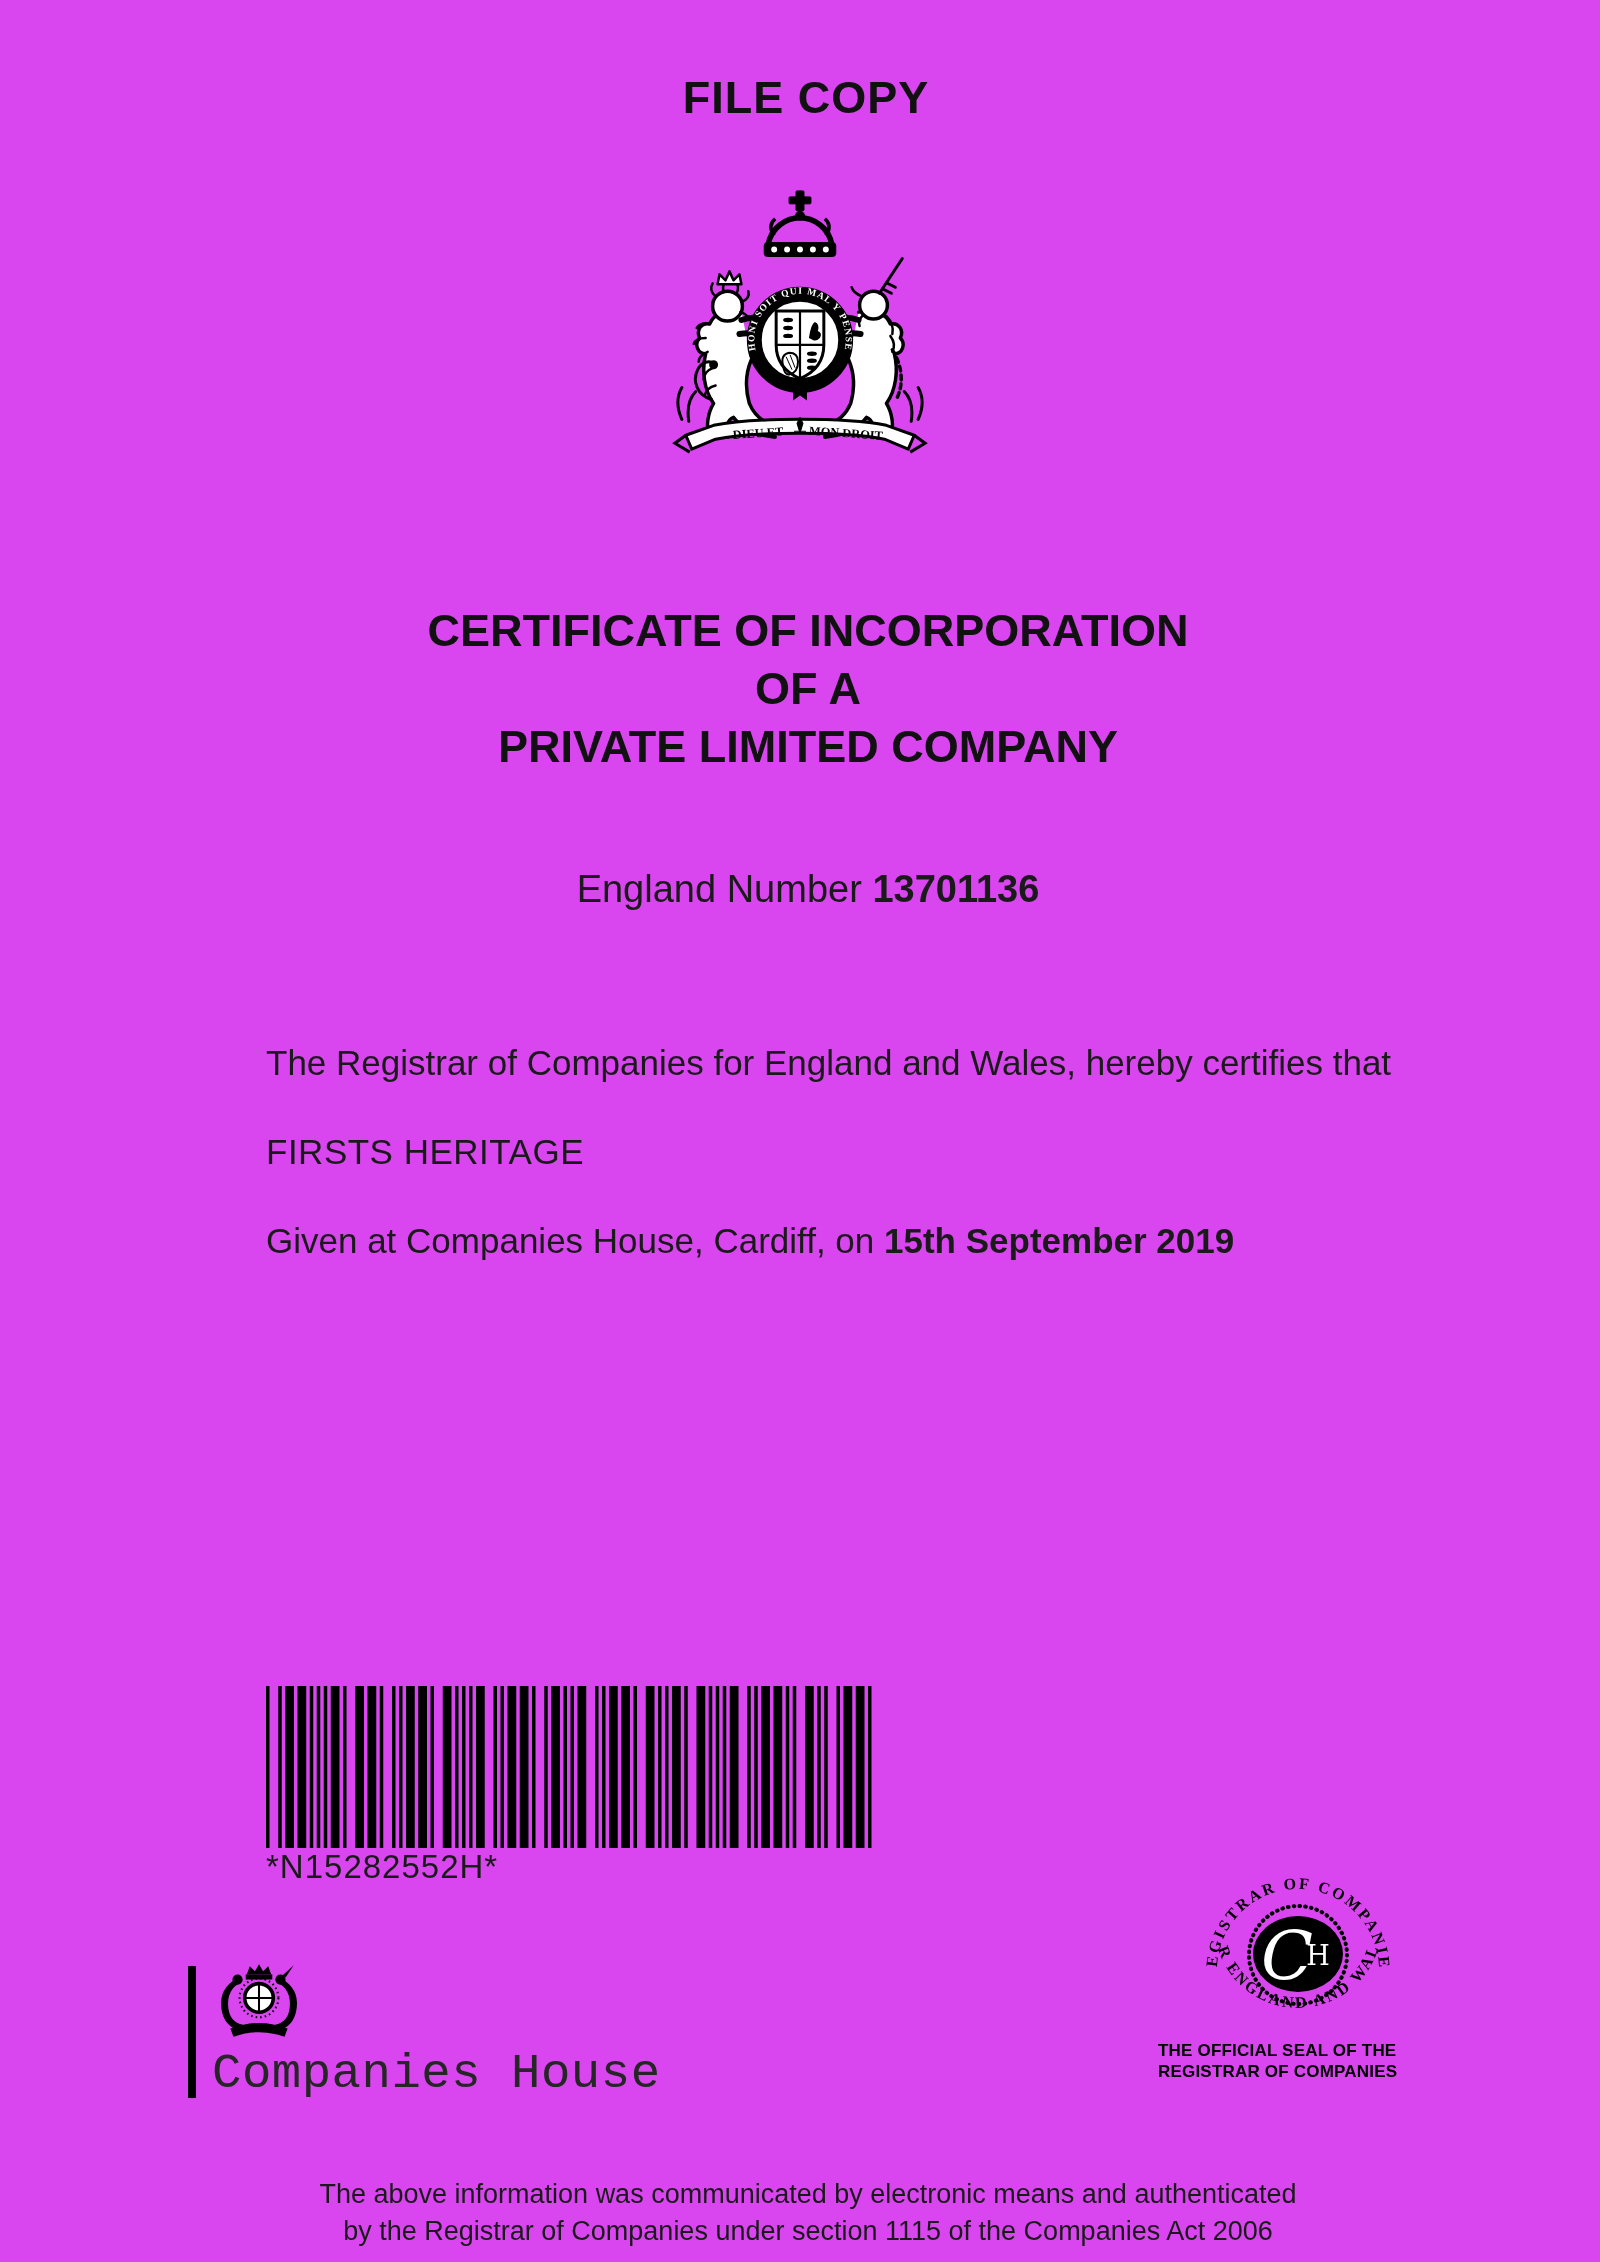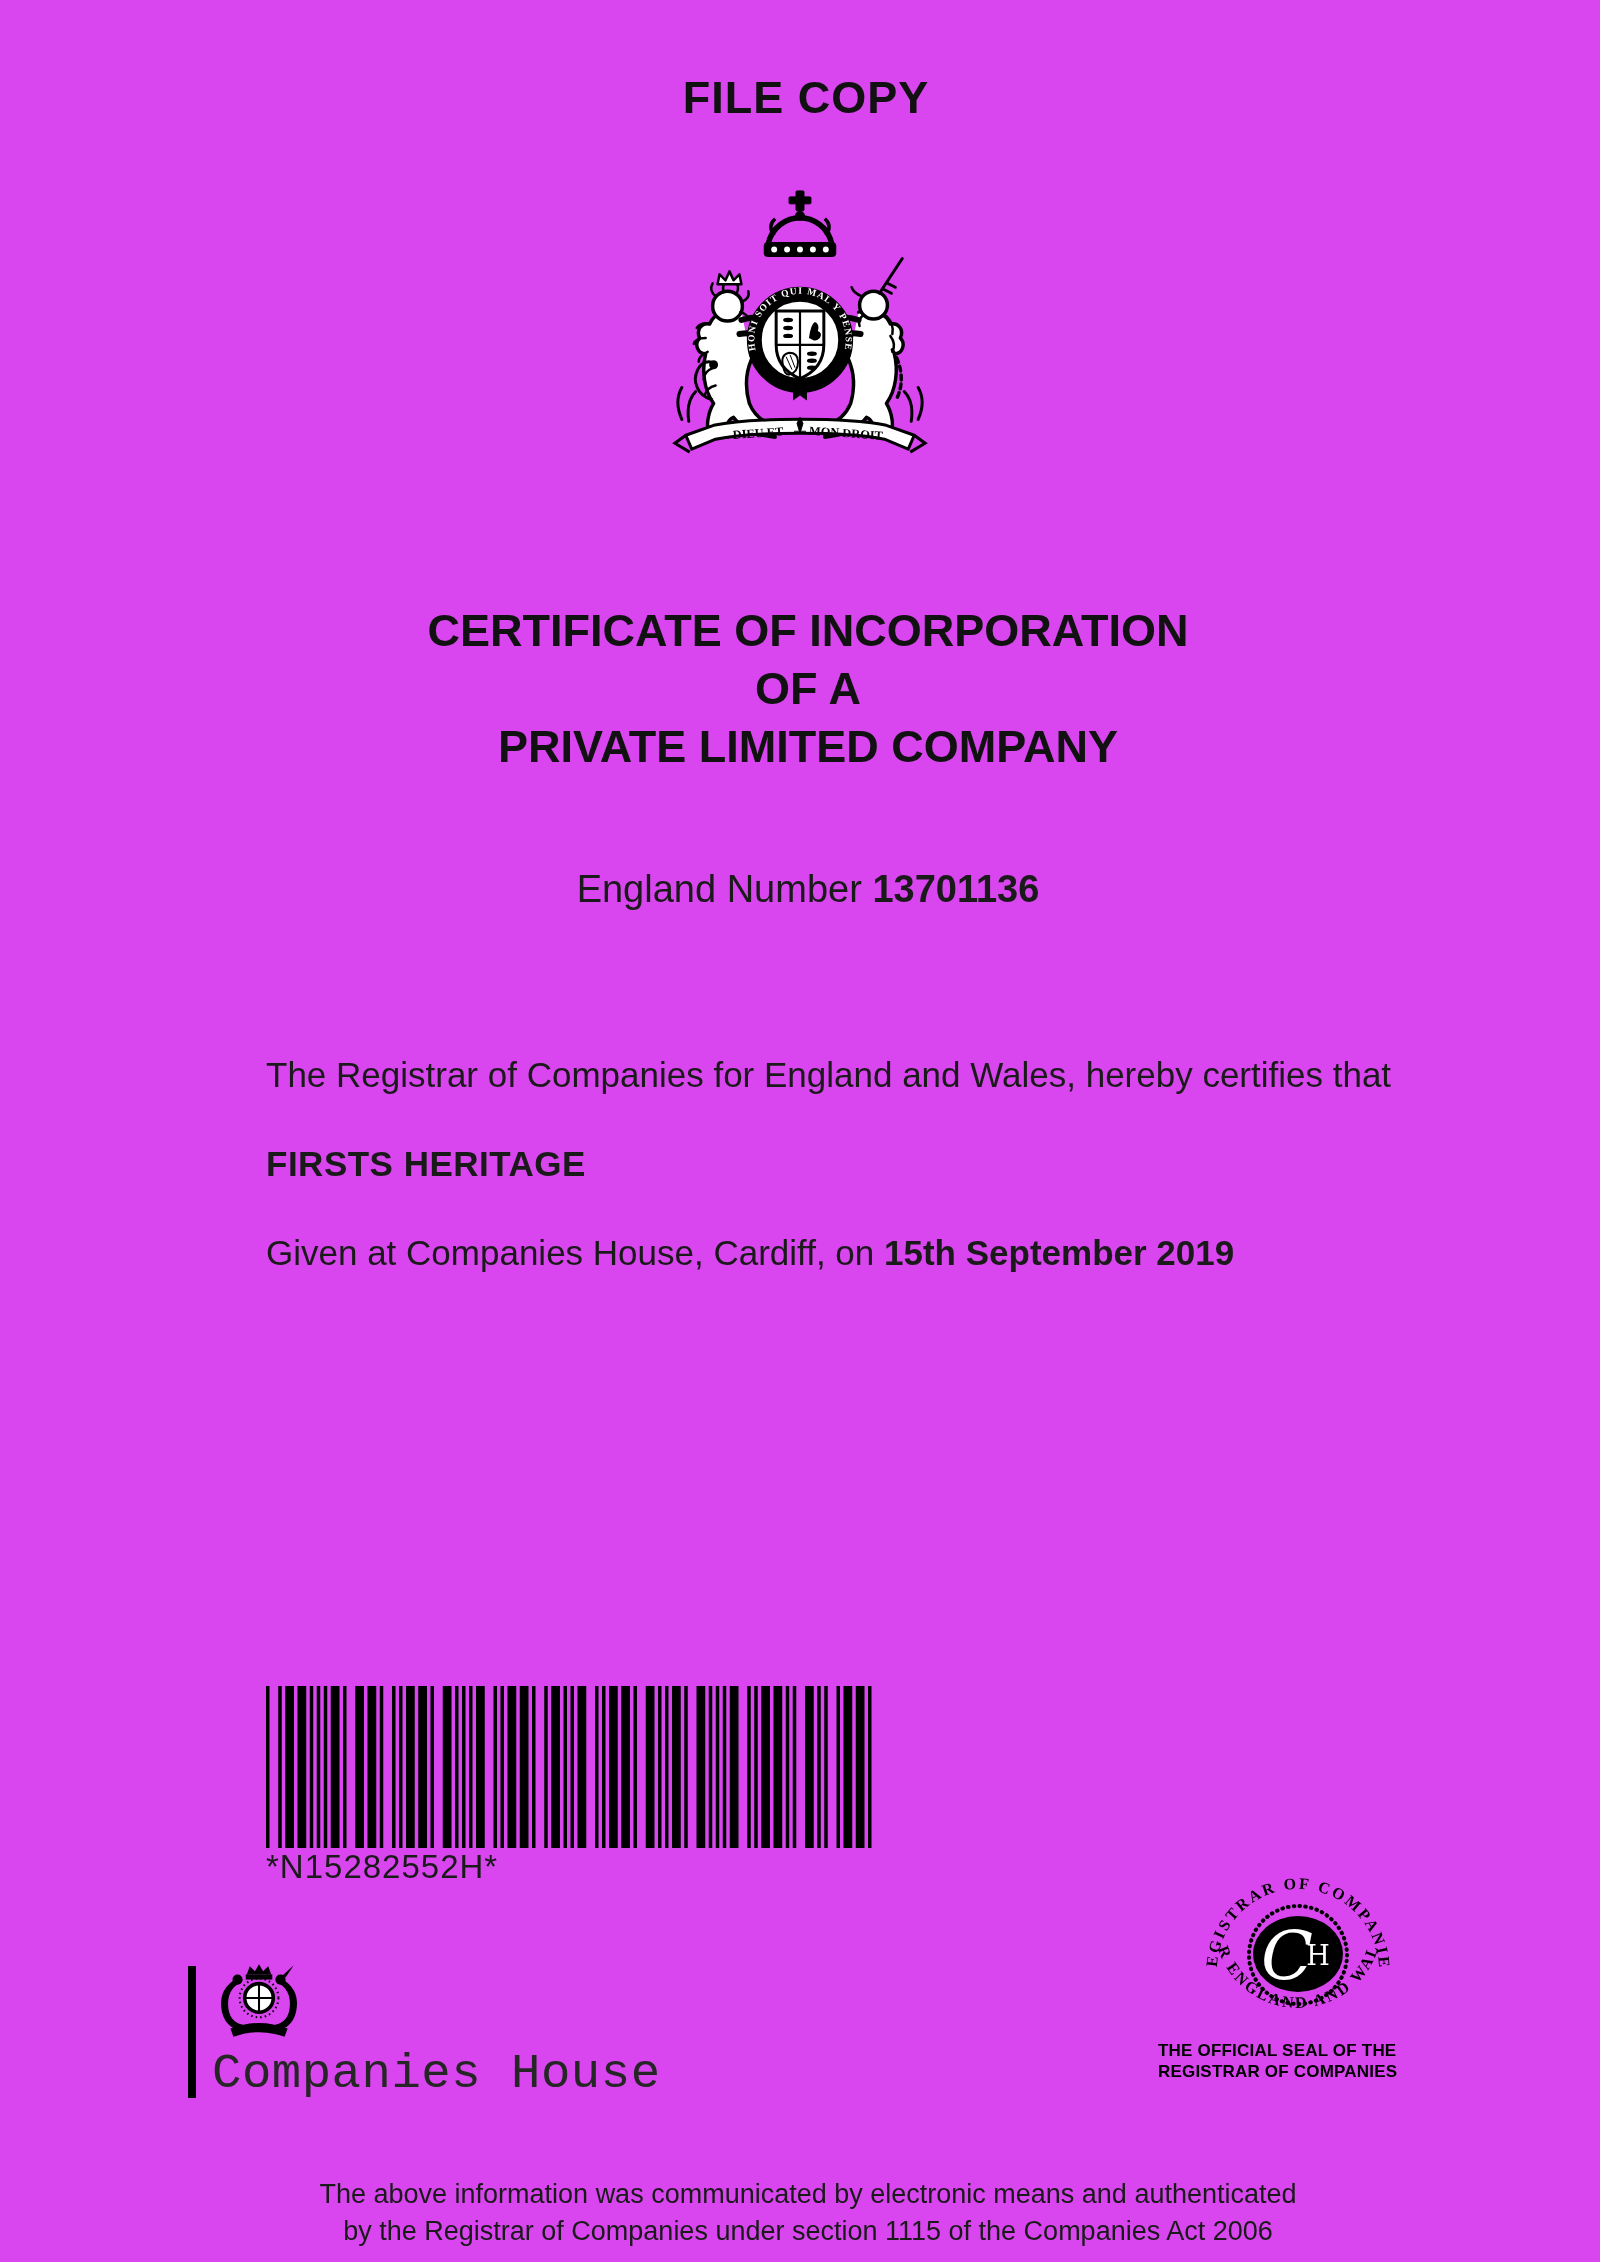--- a/index.html
+++ b/index.html
@@ -11,22 +11,22 @@
     position:absolute;top:72px;left:0;width:1612px;text-align:center;
     font-size:45px;font-weight:bold;letter-spacing:1px;color:#111;
   }
   .arms{position:absolute;left:656px;top:188px;width:288px;height:274px;}
   .cert-title{
     position:absolute;top:602px;left:0;width:1616px;text-align:center;
     font-weight:bold;font-size:45px;line-height:58px;color:#111;
   }
   .company-number{position:absolute;top:868px;left:0;width:1616px;text-align:center;font-size:38px;}
   .body-block{position:absolute;left:266px;top:1040px;width:1162px;font-size:35px;line-height:45px;}
-  .body-block p{margin:12px 0 44px 0;}
-  .company-name{font-weight:bold;letter-spacing:0.5px;}
+  .body-block p{margin:0 0 44px 0;}
+  .company-name{font-weight:normal;letter-spacing:0.5px;}
   .barcode{position:absolute;left:266px;top:1686px;height:162px;}
   .barcode svg{display:block;}
   .barcode-text{position:absolute;left:266px;top:1848px;font-size:33px;letter-spacing:1px;}
   .ch-logo{position:absolute;left:188px;top:1962px;width:620px;height:150px;}
   .ch-bar{position:absolute;left:0;top:4px;width:8px;height:132px;background:#000;}
   .ch-crest{position:absolute;left:24px;top:2px;width:94px;height:74px;}
   .ch-name{position:absolute;left:24px;top:84px;font-size:49px;color:#262626;white-space:nowrap;letter-spacing:0.5px;font-family:Liberation Mono, monospace;}
   .seal{position:absolute;left:1182px;top:1844px;width:232px;height:226px;}
   .seal-arc{font-family:"Liberation Serif",serif;font-weight:bold;font-size:16px;letter-spacing:2.5px;fill:#000;}
   .seal-label{

